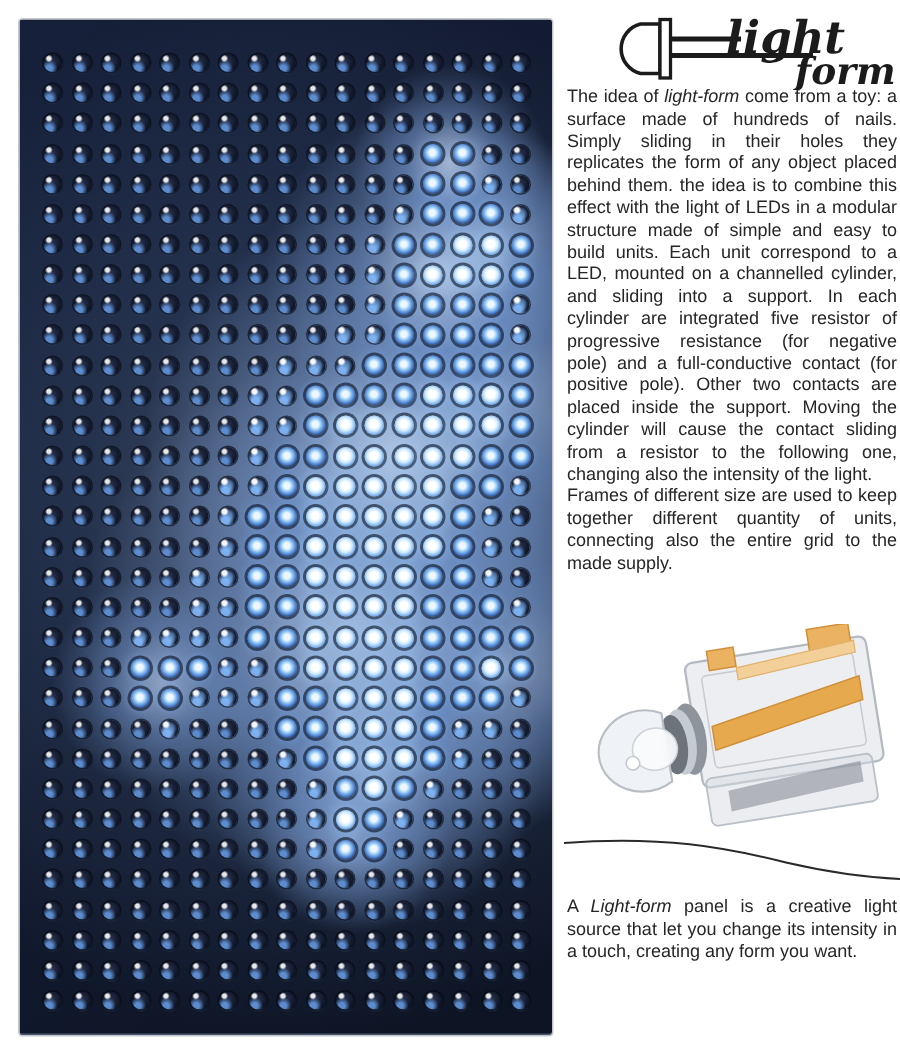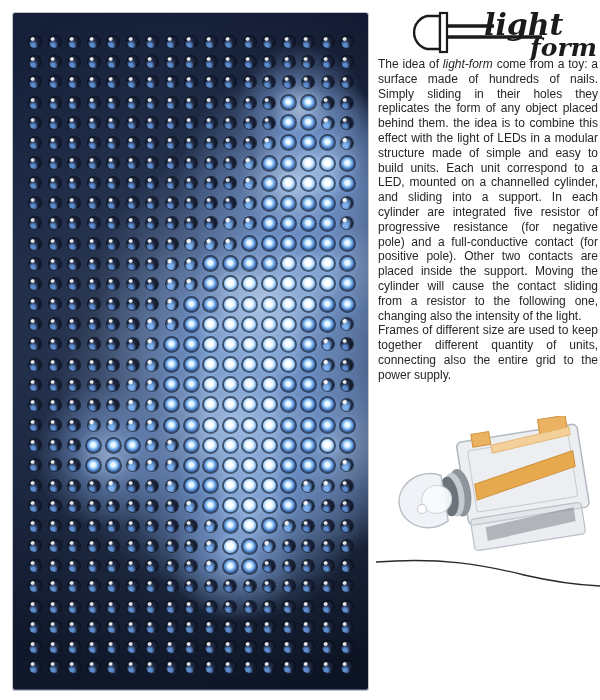--- a/index.html
+++ b/index.html
@@ -605,21 +605,21 @@
       <rect x="68" y="9" width="7" height="39" fill="#ffffff" stroke="#1b1b1b" stroke-width="2.2"></rect>
       <line x1="75" y1="22" x2="122" y2="22" stroke="#1b1b1b" stroke-width="3.4"></line>
       <line x1="75" y1="33" x2="170" y2="33" stroke="#1b1b1b" stroke-width="3.4"></line>
     </g>
     <text x="112" y="31" font-size="30">light</text>
     <text x="158" y="52" font-size="25">form</text>
   </svg>
 
   <div class="textblock desc">
     <p><span>The idea of </span><i>light-form</i><span> come from a toy: a surface made of hundreds of nails. Simply sliding in their holes they replicates the form of any object placed behind them. the idea is to combine this effect with the light of LEDs in a modular structure made of simple and easy to build units. Each unit correspond to a LED, mounted on a channelled cylinder, and sliding into a support. In each cylinder are integrated five resistor of progressive resistance (for negative pole) and a full-conductive contact (for positive pole). Other two contacts are placed inside the support. Moving the cylinder will cause the contact sliding from a resistor to the following one, changing also the intensity of the light.</span></p>
-    <p><span>Frames of different size are used to keep together different quantity of units, connecting also the entire grid to the power supply.</span></p>
+    <p><span>Frames of different size are used to keep together different quantity of units, connecting also the entire grid to the made supply.</span></p>
   </div>
 
   <svg class="unit" width="218" height="140" viewBox="0 0 218 140">
     <g transform="rotate(-9 110 75)">
 
       <rect x="84" y="22" width="122" height="84" rx="5" fill="rgba(212,217,224,0.45)" stroke="#b3b9c1" stroke-width="1.5"></rect>
       <rect x="94" y="32" width="102" height="62" rx="3" fill="rgba(235,238,242,0.5)" stroke="#c6cbd1" stroke-width="1"></rect>
 
       <rect x="86" y="100" width="112" height="32" rx="4" fill="rgba(215,220,226,0.5)" stroke="#bac0c8" stroke-width="1.2"></rect>
       <polygon points="100,110 190,104 190,118 100,124" fill="rgba(120,126,134,0.5)"></polygon>
@@ -637,15 +637,16 @@
       <ellipse cx="56" cy="75" rx="15" ry="14" fill="rgba(248,250,252,0.95)" stroke="#cdd2d8" stroke-width="1"></ellipse>
       <circle cx="40" cy="82" r="4.5" fill="#ffffff" stroke="#c2c7cd" stroke-width="1"></circle>
     </g>
   </svg>
 
   <svg class="swoosh" width="228" height="45" viewBox="0 0 228 45">
     <path d="M4,12 C70,7 112,15 152,25 C178,31 206,35 228,36" fill="none" stroke="#2a2a2a" stroke-width="1.3"></path>
   </svg>
 
   <div class="textblock summary">
+    <p><span>A </span><i>Light-form</i><span> panel is a creative light source that let you change its intensity in a touch, creating any form you want.</span></p>
   </div>
 
 </div>
 
 </body></html>

